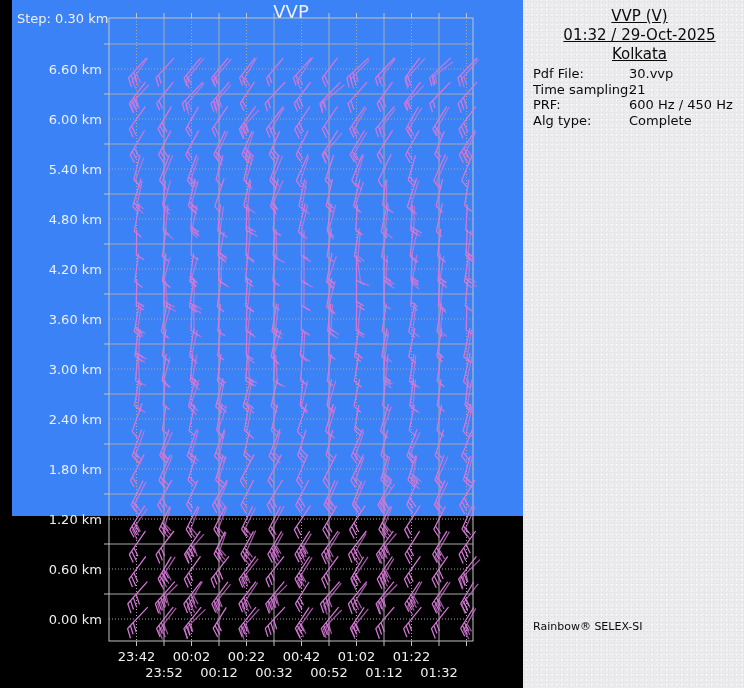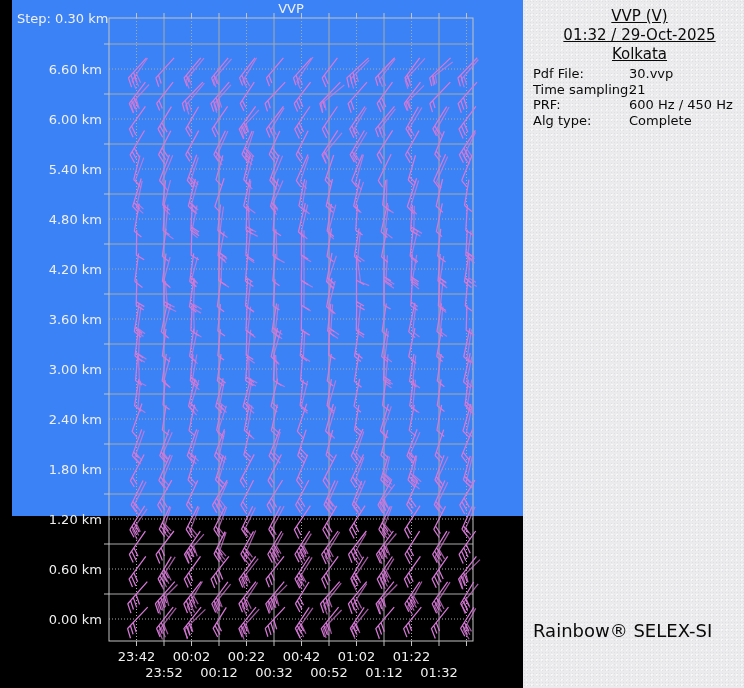--- a/index.html
+++ b/index.html
@@ -1,40 +1,40 @@
 <!DOCTYPE html>
 <html><head>
 <meta charset="utf-8">
 <style>
   html,body{margin:0;padding:0;background:#000;}
   body{width:744px;height:688px;position:relative;font-family:"DejaVu Sans",sans-serif;overflow:hidden;}
   .screen{position:absolute;left:12px;top:0;width:744px;height:516px;background:#3b82f6;}
 
   .step-label{position:absolute;left:5px;top:11px;color:#f0f0f0;font-size:13px;white-space:nowrap;}
-  .plot-title{position:absolute;left:97px;top:1px;width:364px;text-align:center;color:#f0f0f0;font-size:13px;}
+  .plot-title{position:absolute;left:97px;top:1px;width:364px;text-align:center;color:#f0f0f0;font-size:18px;}
 
   #plot{position:absolute;left:0;top:0;}
   #plot text{fill:#f0f0f0;font-family:"DejaVu Sans",sans-serif;font-size:13px;}
 
   .panel{
     position:absolute;left:511px;top:0;width:233px;height:688px;
     background-color:#ebebed;
     background-image:
       radial-gradient(rgba(120,120,140,0.10) 1px, transparent 1px),
       radial-gradient(rgba(255,255,255,0.65) 1px, transparent 1px);
     background-size:3px 3px,5px 5px;
     background-position:0 0,1px 2px;
     color:#0a0a0a;
   }
   .panel-title{padding-top:7px;text-align:center;font-size:15px;line-height:19px;white-space:nowrap;text-decoration:underline;}
   .fields{position:absolute;left:10px;top:66px;right:2px;font-size:13px;}
   .frow{display:flex;line-height:15.5px;white-space:nowrap;}
   .flabel{flex:0 0 96px;width:96px;}
   .fvalue{flex:1;}
-  .brand{position:absolute;left:10px;top:620px;font-size:18px;white-space:nowrap;}
+  .brand{position:absolute;left:10px;top:620px;font-size:11px;white-space:nowrap;}
 </style>
 </head>
 <body>
 
 <div class="screen">
 
   <div class="step-label">Step: 0.30 km</div>
   <div class="plot-title">VVP</div>
 
   <svg id="plot" width="511" height="688">

